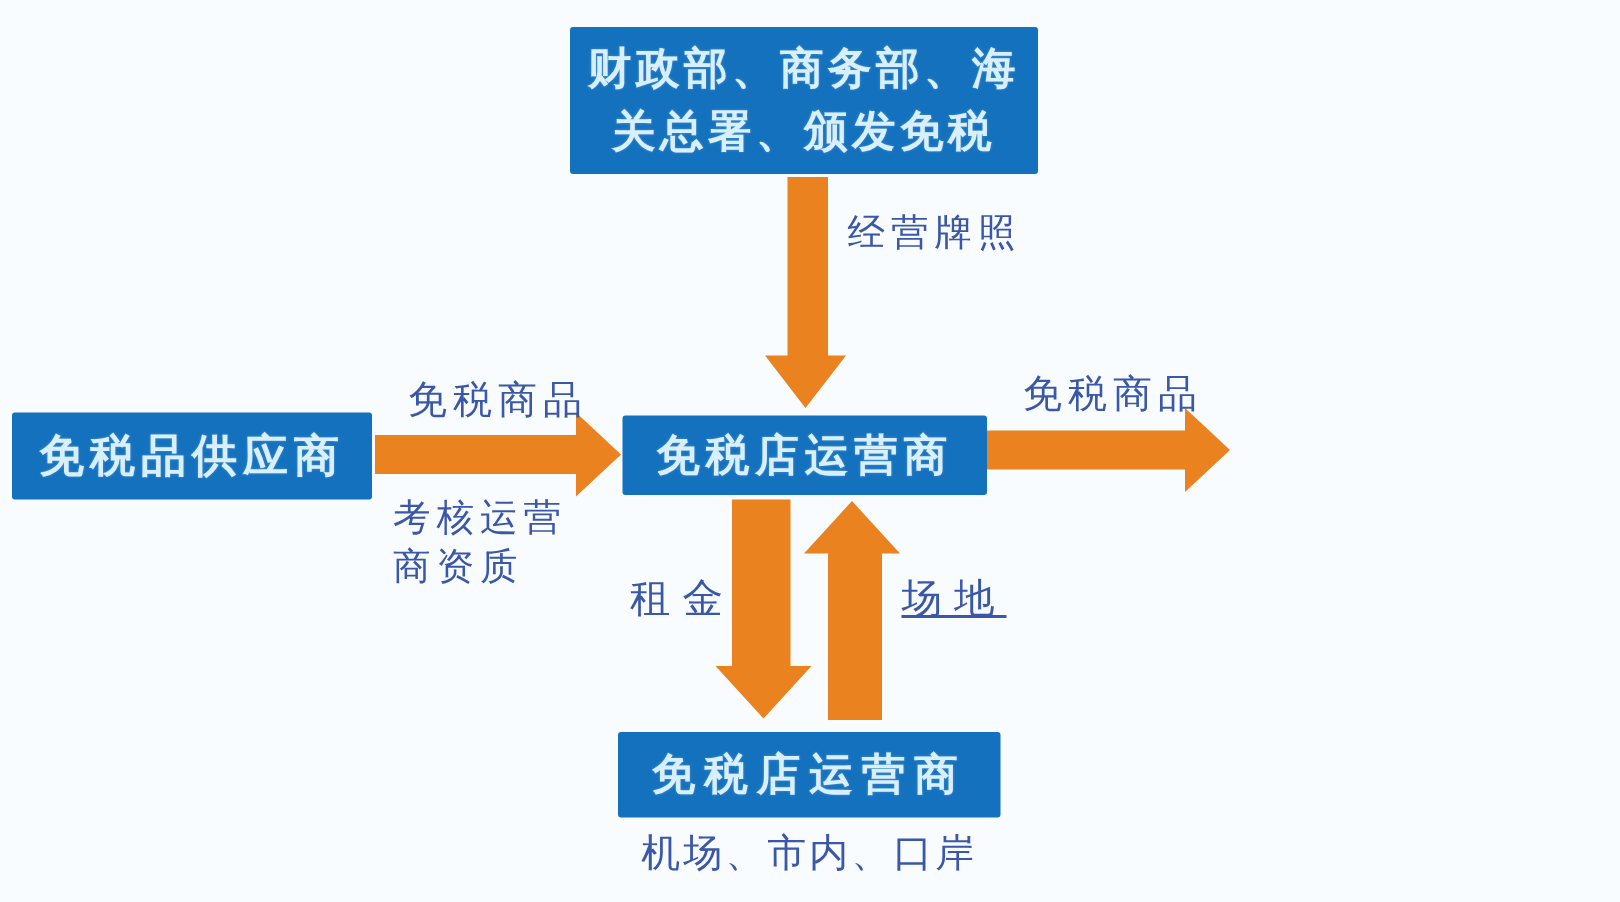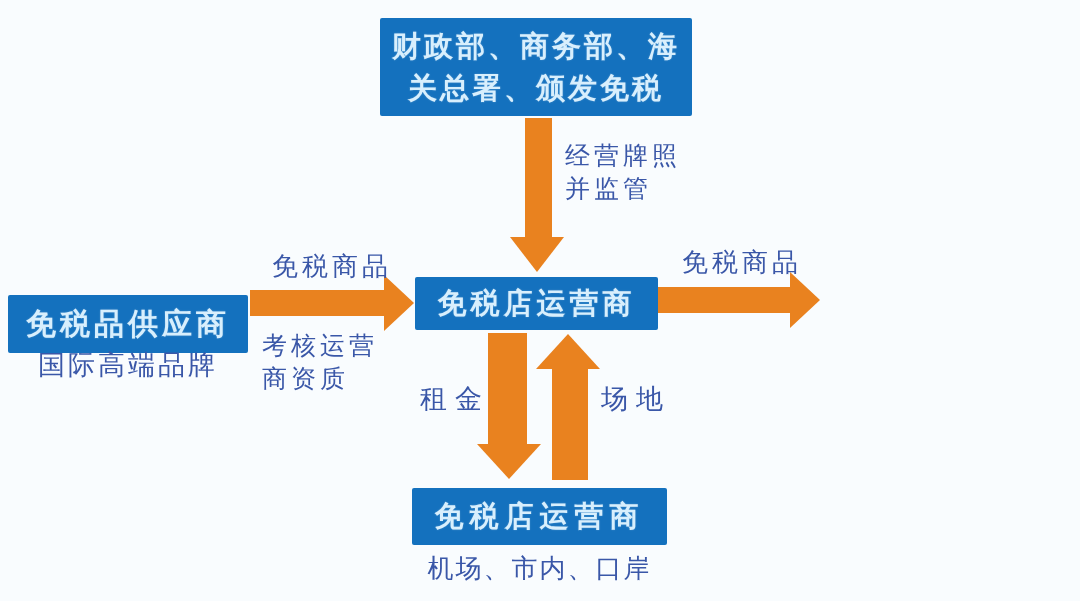--- a/index.html
+++ b/index.html
@@ -11,33 +11,33 @@
   .canvas{position:relative;width:1080px;height:601px;background:var(--bg);overflow:hidden;}
 
   
   .node{
     position:absolute;background:var(--box-bg);color:var(--box-ink);
     display:flex;align-items:center;justify-content:center;flex-direction:column;
     font-weight:bold;border-radius:2px;text-align:center;
     text-shadow:0 0 2px rgba(255,255,255,.25);
   }
   .node-regulators{left:380px;top:18px;width:312px;height:98px;font-size:29px;letter-spacing:3px;line-height:42px;}
-  .node-supplier{left:8px;top:275px;width:240px;height:58px;font-size:30px;letter-spacing:4px;margin-top:20px;}
+  .node-supplier{left:8px;top:275px;width:240px;height:58px;font-size:30px;letter-spacing:4px;}
   .node-operator{left:415px;top:277px;width:243px;height:53px;font-size:29px;letter-spacing:4px;}
   .node-consumer{left:820px;top:275px;width:250px;height:57px;font-size:29px;letter-spacing:6px;}
   .node-venue{left:412px;top:488px;width:255px;height:57px;font-size:29px;letter-spacing:6px;}
 
   
   .lbl{position:absolute;color:var(--ink);font-size:25px;letter-spacing:4px;line-height:33px;white-space:nowrap;}
   .lbl-license{left:565px;top:139px;}
   .lbl-supply{left:272px;top:250px;font-size:26px;}
   .lbl-assess{left:262px;top:329px;}
   .lbl-sell{left:682px;top:246px;font-size:26px;}
   .lbl-rent{left:420px;top:383px;font-size:27px;letter-spacing:8px;}
-  .lbl-venue{left:601px;top:383px;font-size:27px;letter-spacing:8px;}
+  .lbl-venue{left:601px;top:383px;font-size:27px;letter-spacing:8px;text-decoration:underline;}
   .sub-supplier{left:8px;top:347px;width:240px;text-align:center;font-size:27px;position:absolute;color:var(--ink);letter-spacing:3px;}
   .sub-venue{left:382px;top:551px;width:315px;text-align:center;font-size:26px;position:absolute;color:var(--ink);letter-spacing:2px;}
 
   
   .arrow{position:absolute;}
   .shaft{position:absolute;background:var(--arrow);}
   .head{position:absolute;width:0;height:0;}
 
   .arrow-license{left:510px;top:118px;width:54px;height:154px;}
   .arrow-license .shaft{left:15px;top:0;width:27px;height:120px;}
@@ -68,27 +68,25 @@
     <div>财政部、商务部、海</div>
     <div>关总署、颁发免税</div>
   </div>
 
   <div class="arrow arrow-license">
     <div class="shaft"></div>
     <div class="head"></div>
   </div>
   <div class="lbl lbl-license">
     <div>经营牌照</div>
-    <div>并监管</div>
   </div>
 
   <div class="node node-supplier">
     <div>免税品供应商</div>
   </div>
-  <div class="sub-supplier">国际高端品牌</div>
 
   <div class="arrow arrow-supply">
     <div class="shaft"></div>
     <div class="head"></div>
   </div>
   <div class="lbl lbl-supply">免税商品</div>
   <div class="lbl lbl-assess">
     <div>考核运营</div>
     <div>商资质</div>
   </div>

